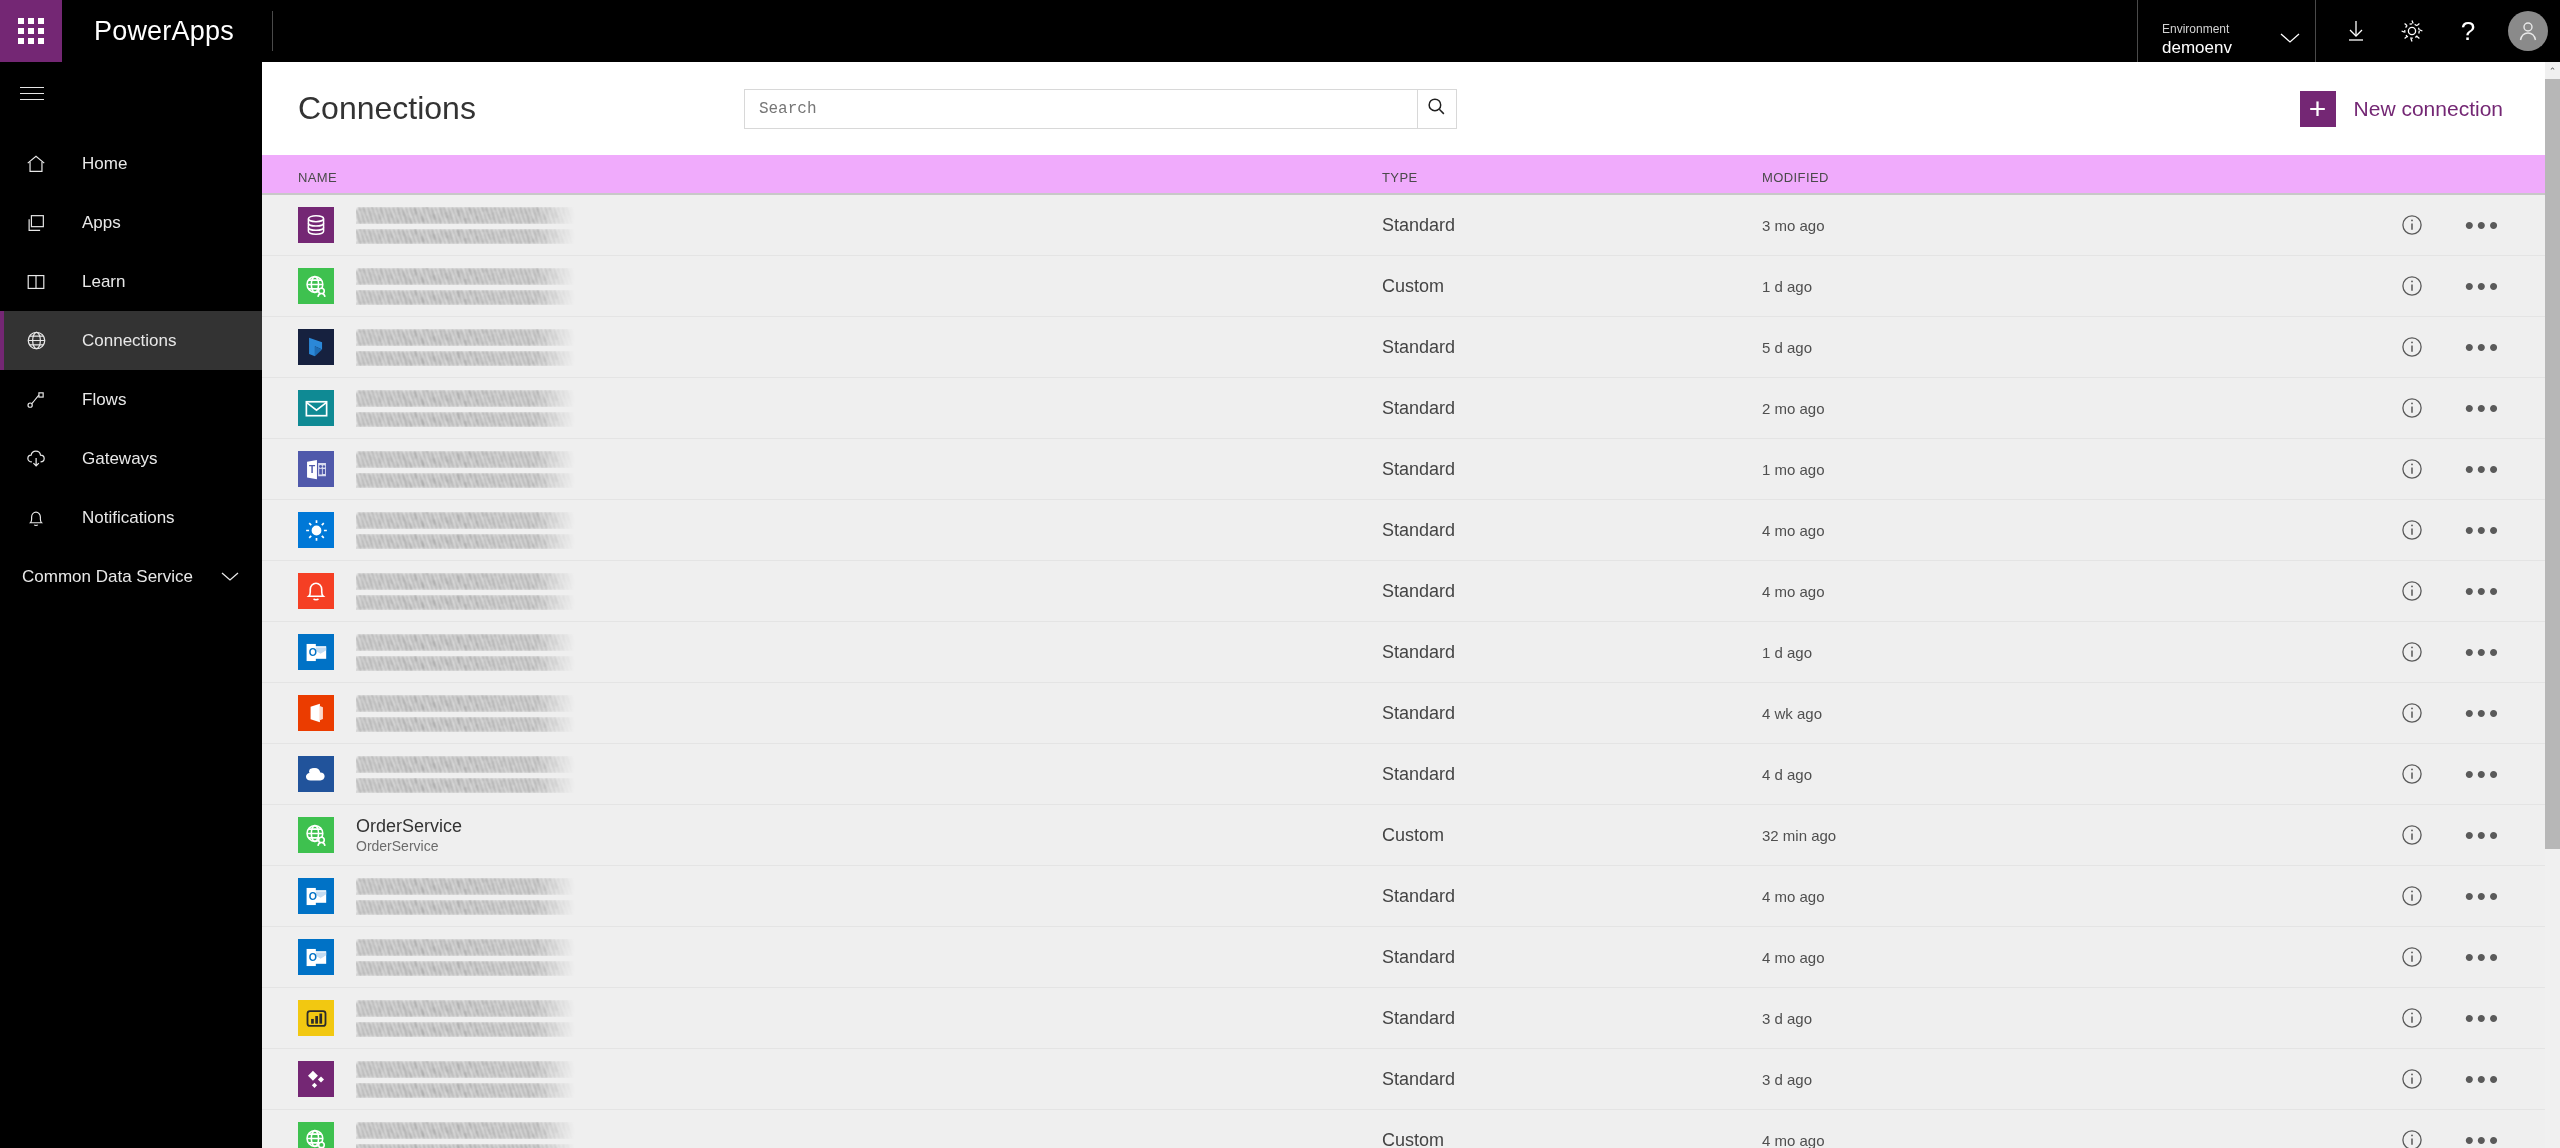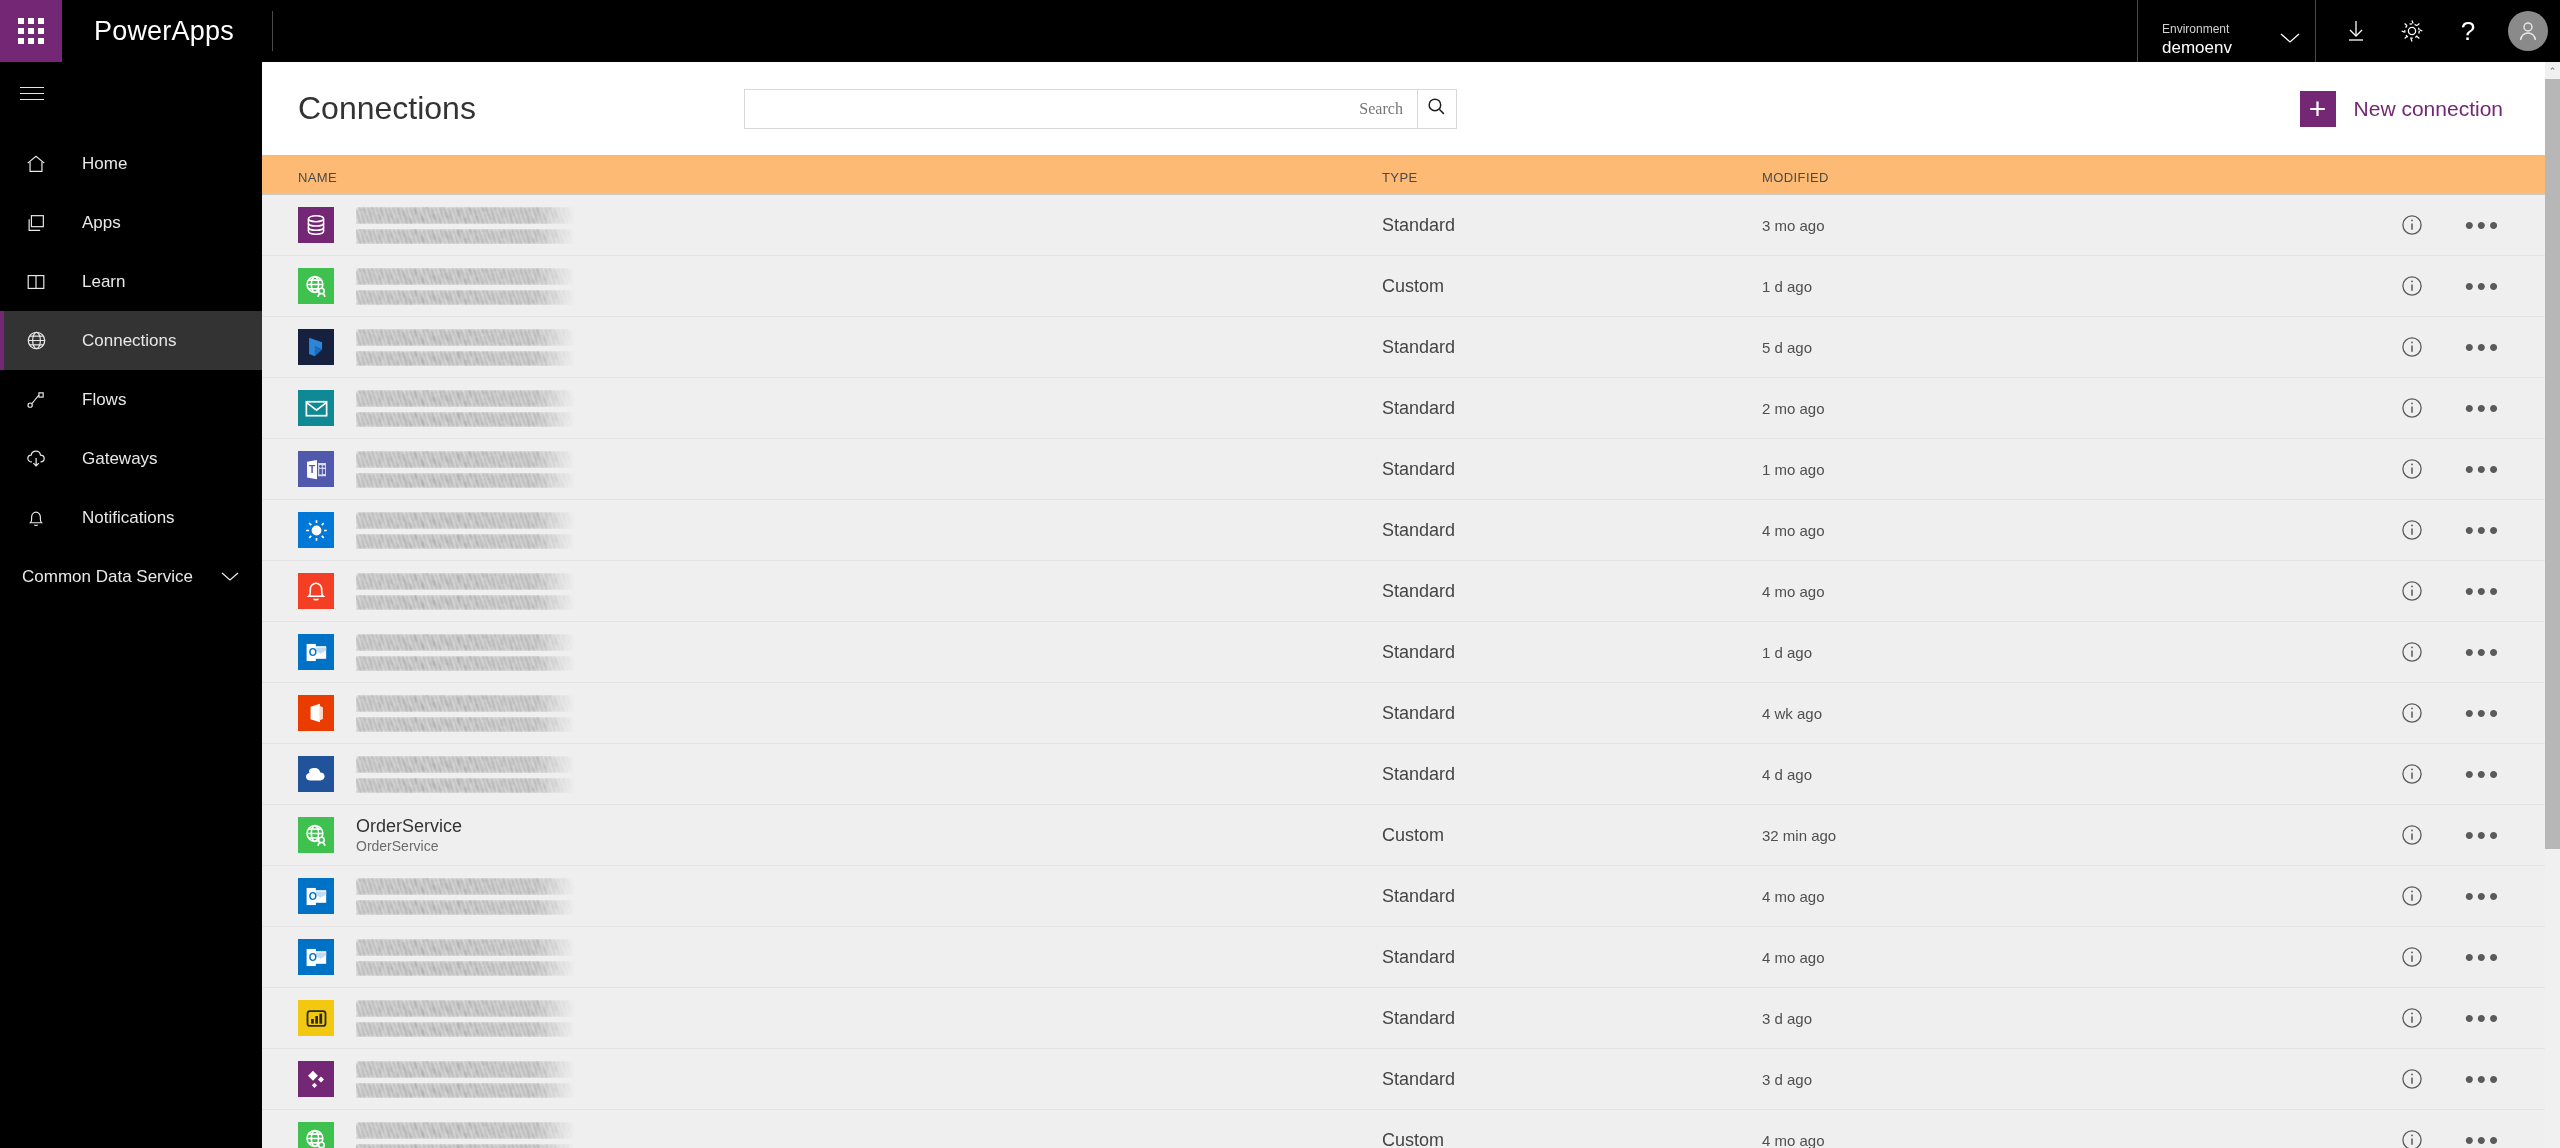--- a/index.html
+++ b/index.html
@@ -135,22 +135,22 @@
   }
   .page-title { font-size: 32px; color: #333333; font-weight: 400; white-space: nowrap; }
   .searchwrap {
     margin-left: 268px;
     display: flex; height: 40px; width: 713px;
   }
   .search-input {
     flex: 1; height: 40px;
     border: 1px solid #d8d8d8; border-right: none;
     padding: 0 14px; font-size: 16px; color: #333;
-    font-family: Liberation Serif, serif;
-    outline: none; background: #ffffff; text-align: right;
+    font-family: Liberation Mono, monospace;
+    outline: none; background: #ffffff;
   }
   .search-input::placeholder { color: #767676; }
   .search-btn {
     width: 40px; height: 40px;
     border: 1px solid #d8d8d8;
     background: #ffffff; cursor: pointer;
     display: flex; align-items: center; justify-content: center;
   }
   .new-conn {
     margin-left: auto;
@@ -163,21 +163,21 @@
     flex: none;
   }
   .plus-box span { color: #ffffff; font-size: 30px; line-height: 26px; font-weight: 300; }
   .new-conn-label { color: #742774; font-size: 21px; white-space: nowrap; }
 
   
   .table-head {
     display: flex; align-items: flex-end;
     height: 40px;
     padding: 0 0 8px 36px;
-    background: #fdba74;
+    background: #f0abfc;
     border-bottom: 2px solid #c8c8c8;
   }
   .th {
     font-size: 13px; color: #4a4a4a;
     letter-spacing: .4px;
   }
   .th-name { width: 1084px; }
   .th-type { width: 380px; }
   .th-modified { flex: 1; }
 

